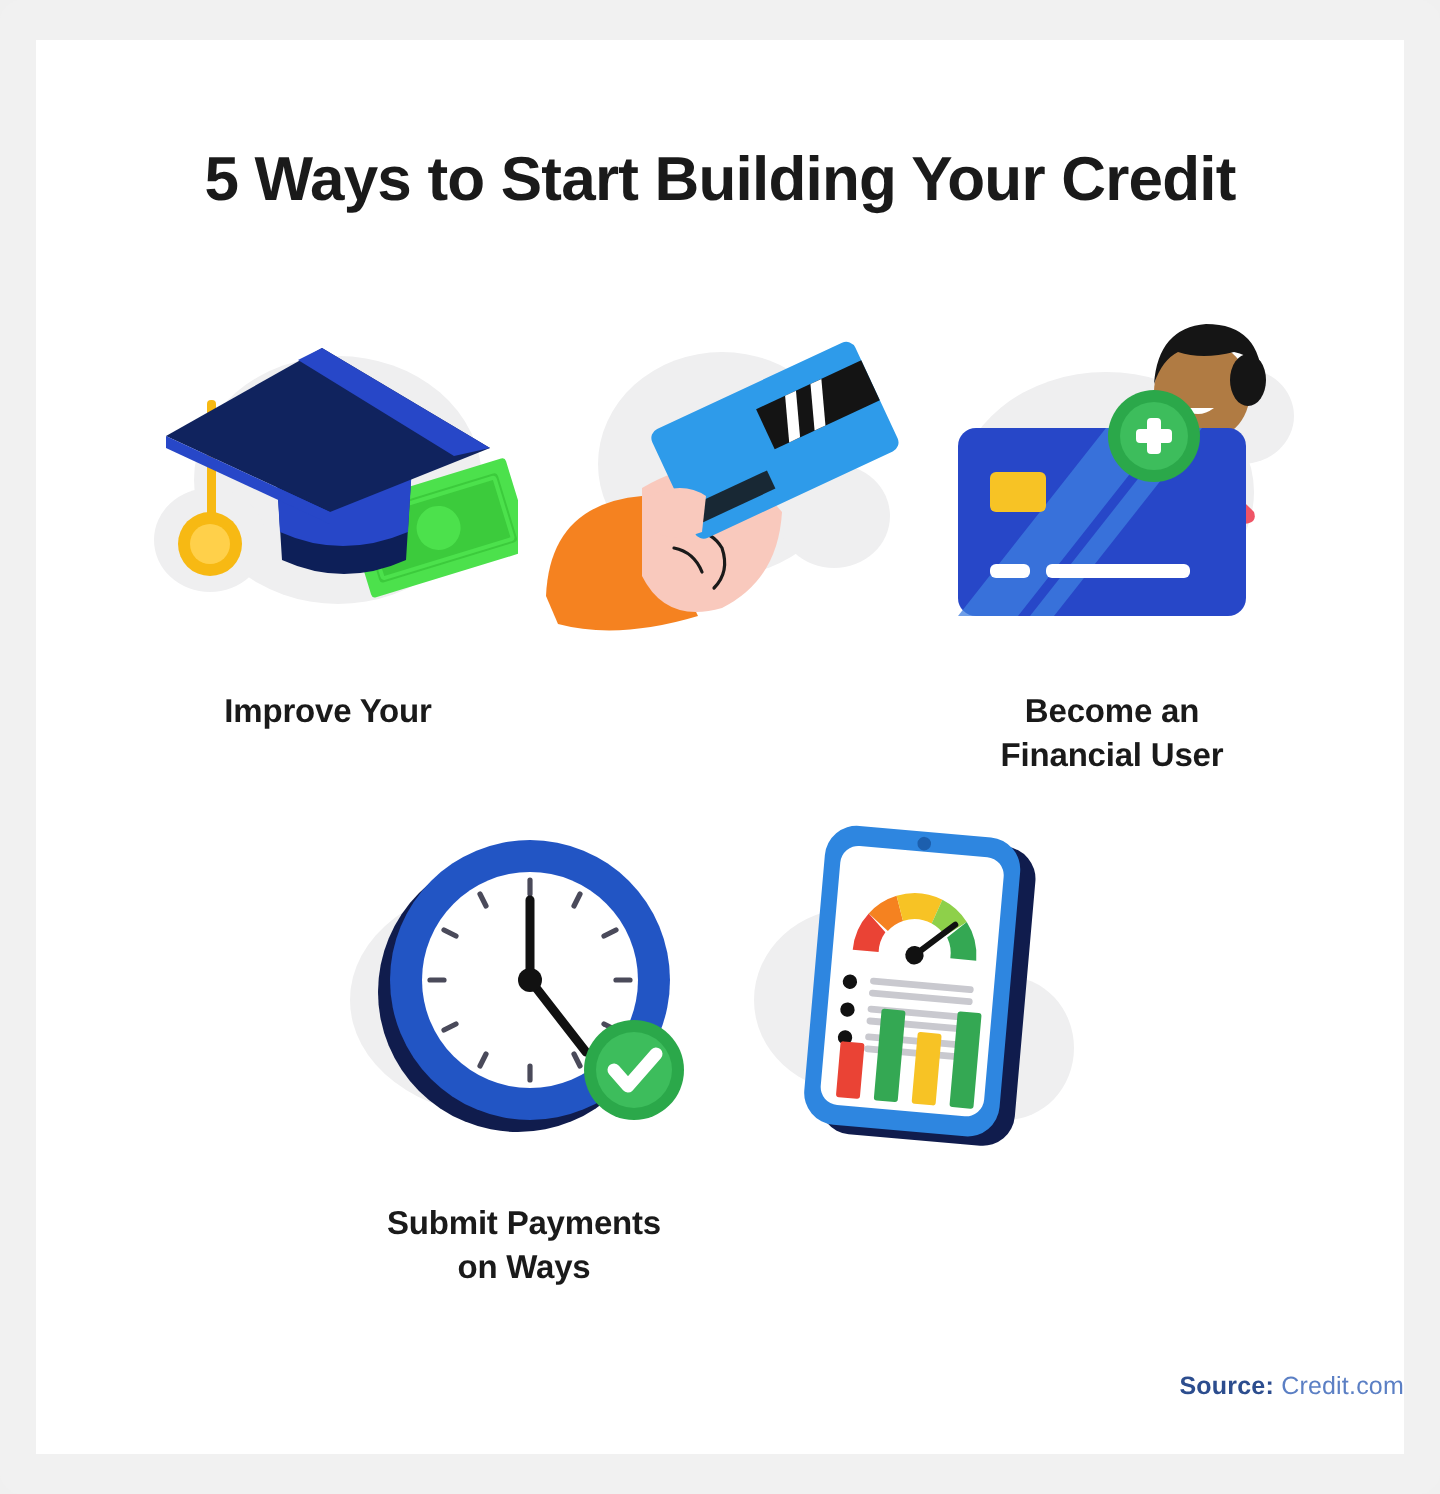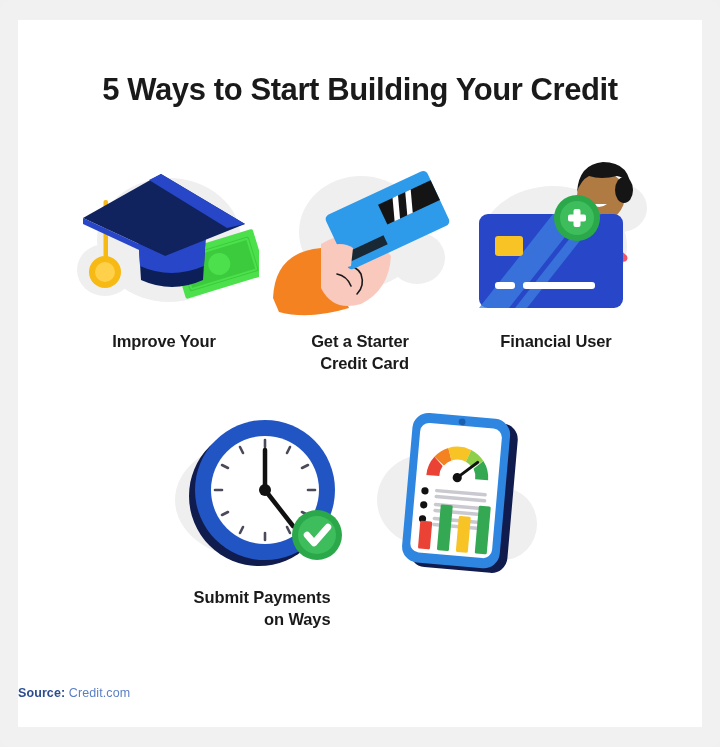--- a/index.html
+++ b/index.html
@@ -56,34 +56,34 @@
     display: flex;
     flex-direction: column;
     align-items: center;
   }
   .icon-box {
     position: relative;
     width: 190px;
     height: 180px;
   }
   .label {
-    margin-top: 2px;
-    text-align: right;
+    margin-top: 17px;
+    text-align: center;
     font-size: 16.5px;
     font-weight: bold;
     color: #1a1a1a;
     line-height: 1.35;
     letter-spacing: -0.1px;
   }
   .source {
     position: absolute;
     left: 0;
     top: 666px;
     width: 684px;
-    text-align: left;
+    text-align: right;
     font-size: 12.5px;
     letter-spacing: 0.1px;
   }
   .source-lead {
     font-weight: bold;
     color: #2c4d8e;
   }
   .source-name {
     color: #5b7fc4;
   }
@@ -147,24 +147,20 @@
               <rect x="66" y="44" width="112" height="60" rx="5" fill="#2e9bea"></rect>
               <rect x="120" y="56" width="58" height="22" fill="#141414"></rect>
               <path d="M128 78 L136 56 L142 56 L134 78 Z" fill="#ffffff"></path>
               <path d="M142 78 L150 56 L156 56 L148 78 Z" fill="#ffffff"></path>
               <rect x="66" y="86" width="46" height="10" fill="#141414" opacity="0.85"></rect>
             </g>
 
             <path d="M60 100 Q76 92 88 100 L86 118 Q70 124 58 116 Z" fill="#f9c9bd"></path>
           </svg>
         </div>
-        <div class="label">
-          <div>Get a Starter</div>
-          <div>Credit Card</div>
-        </div>
       </div>
 
       <div class="cell">
         <div class="icon-box">
           <svg class="icon-svg" width="190" height="180" viewBox="0 0 190 180">
             <ellipse cx="92" cy="98" rx="74" ry="60" fill="#efeff0"></ellipse>
             <ellipse cx="160" cy="60" rx="26" ry="24" fill="#efeff0"></ellipse>
 
             <path d="M114 108 Q138 78 166 108 Q168 114 160 114 L120 114 Q112 114 114 108 Z" fill="#ef5466"></path>
             <rect x="132" y="62" width="24" height="40" rx="10" fill="#b07b43"></rect>
@@ -180,20 +176,21 @@
             <rect x="34" y="134" width="20" height="7" rx="3" fill="#ffffff"></rect>
             <rect x="62" y="134" width="72" height="7" rx="3" fill="#ffffff"></rect>
 
             <circle cx="116" cy="70" r="23" fill="#2ba84a"></circle>
             <circle cx="116" cy="70" r="17" fill="#3dbd5c"></circle>
             <rect x="107" y="66.5" width="18" height="7" rx="2" fill="#ffffff"></rect>
             <rect x="112.5" y="61" width="7" height="18" rx="2" fill="#ffffff"></rect>
           </svg>
         </div>
         <div class="label">
+          <div>Become an</div>
           <div>Financial User</div>
         </div>
       </div>
     </div>
 
     <div class="grid-row row2">
 
       <div class="cell">
         <div class="icon-box">
           <svg class="icon-svg" width="190" height="180" viewBox="0 0 190 180">

